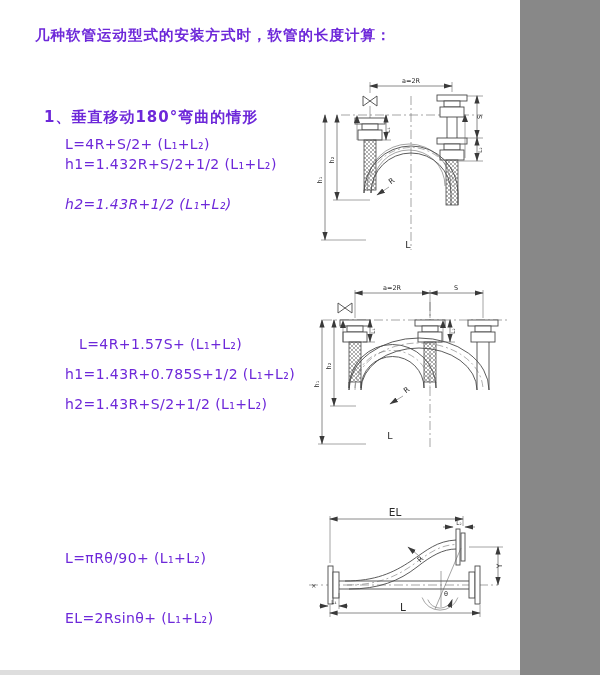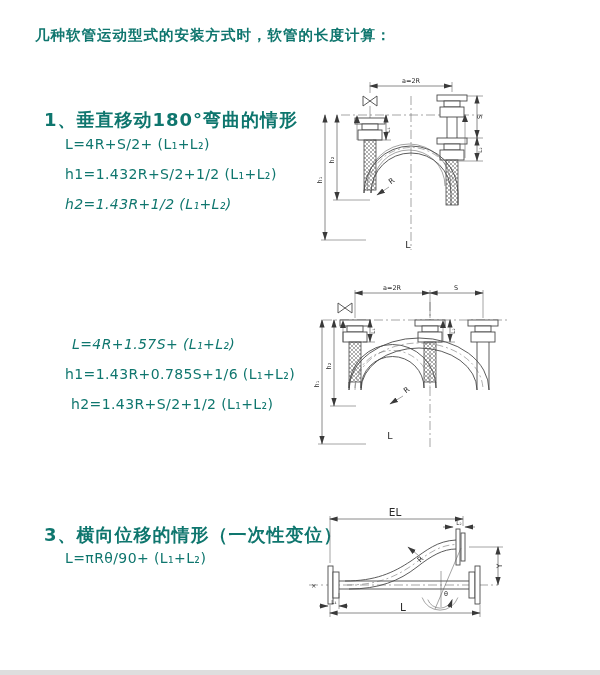--- a/index.html
+++ b/index.html
@@ -1,27 +1,27 @@
 <!DOCTYPE html>
 <html><head>
 <meta charset="utf-8">
 <style>
   html,body{margin:0;padding:0;}
   body{background:#888;}
   #page{
     position:relative;
-    width:600px;height:675px;
+    width:520px;height:675px;
     background:#fff;
     overflow:hidden;
     font-family:"DejaVu Sans","Liberation Sans",sans-serif;
-    color:#0f766e;
+    color:#6d28d9;
   }
   .abs{position:absolute;white-space:nowrap;}
   .doc-title{font-size:14.5px;font-weight:700;letter-spacing:1px;}
-  .sec-head{font-size:18px;font-weight:700;letter-spacing:1px;}
+  .sec-head{font-size:15px;font-weight:700;letter-spacing:1px;}
   .formula{font-size:14px;font-weight:400;letter-spacing:0.4px;}
   .page-edge{position:absolute;left:0;right:0;bottom:0;height:5px;background:#dedede;}
   
   svg{overflow:visible;}
   .ln{stroke:#4a4a4a;stroke-width:0.9;fill:none;}
   .fw{stroke:#4a4a4a;stroke-width:0.9;fill:#ffffff;}
   .thin{stroke:#5a5a5a;stroke-width:0.55;fill:none;}
   .dash{stroke:#6a6a6a;stroke-width:0.6;fill:none;stroke-dasharray:9 3 2 3;}
   .dashc{stroke:#6a6a6a;stroke-width:0.55;fill:none;stroke-dasharray:7 3 2 3;}
   .dim{stroke:#4a4a4a;stroke-width:0.65;fill:none;}
@@ -46,29 +46,29 @@
       <pattern id="braid" width="4" height="4" patternUnits="userSpaceOnUse">
         <path d="M0,4 L4,0 M0,0 L4,4" stroke="#5f5f5f" stroke-width="0.5"></path>
       </pattern>
     </defs>
   </svg>
 
   <div class="abs doc-title" style="left:35px;top:26px;">几种软管运动型式的安装方式时，软管的长度计算：</div>
 
   <div class="abs sec-head" style="left:44px;top:108px;">1、垂直移动180°弯曲的情形</div>
   <div class="abs formula" style="left:65px;top:136px;text-align:right;">L=4R+S/2+ (L₁+L₂)</div>
-  <div class="abs formula" style="left:65px;top:166px;">h1=1.432R+S/2+1/2 (L₁+L₂)</div>
+  <div class="abs formula" style="left:65px;top:156px;">h1=1.432R+S/2+1/2 (L₁+L₂)</div>
   <div class="abs formula" style="left:65px;top:196px;font-style:italic;">h2=1.43R+1/2 (L₁+L₂)</div>
 
-  <div class="abs formula" style="left:72px;top:336px;font-style:italic;">L=4R+1.57S+ (L₁+L₂)</div>
-  <div class="abs formula" style="left:65px;top:366px;">h1=1.43R+0.785S+1/6 (L₁+L₂)</div>
-  <div class="abs formula" style="left:65px;top:396px;margin-left:6px;">h2=1.43R+S/2+1/2 (L₁+L₂)</div>
-
-  <div class="abs sec-head" style="left:44px;top:523px;">3、横向位移的情形（一次性变位）</div>
+  <div class="abs formula" style="left:79px;top:336px;">L=4R+1.57S+ (L₁+L₂)</div>
+  <div class="abs formula" style="left:65px;top:366px;">h1=1.43R+0.785S+1/2 (L₁+L₂)</div>
+  <div class="abs formula" style="left:65px;top:396px;">h2=1.43R+S/2+1/2 (L₁+L₂)</div>
+
   <div class="abs formula" style="left:65px;top:550px;text-align:center;">L=πRθ/90+ (L₁+L₂)</div>
+  <div class="abs formula" style="left:65px;top:610px;">EL=2Rsinθ+ (L₁+L₂)</div>
 
   <svg class="abs" style="left:313px;top:70px;" width="287" height="190" viewBox="0 0 287 190">
 
     <path class="dash" d="M98,26 V180"></path>
     <path class="dash" d="M28,45 H170"></path>
 
     <path class="thin" d="M57,23 V12 M139,22 V12"></path>
     <path class="dim" d="M57,16 H139" marker-start="url(#as)" marker-end="url(#ae)"></path>
     <text class="t6" x="98" y="13" text-anchor="middle">a=2R</text>
 

